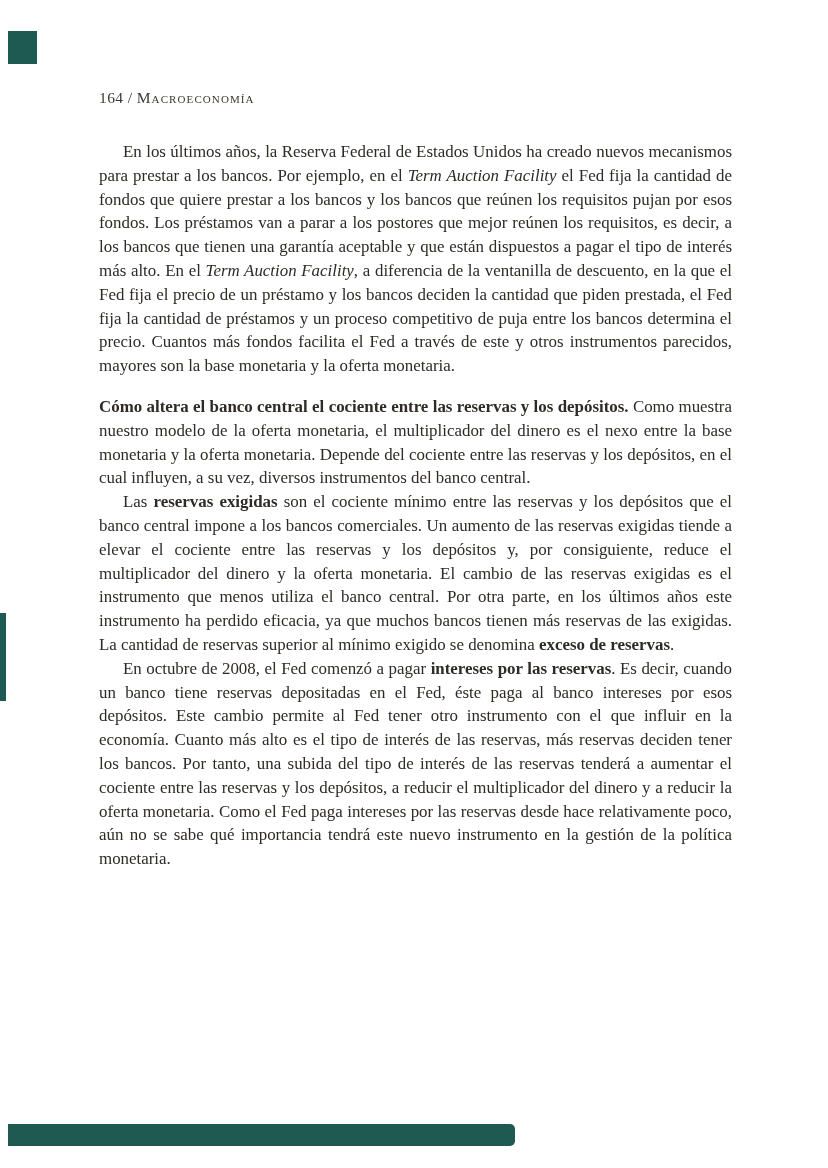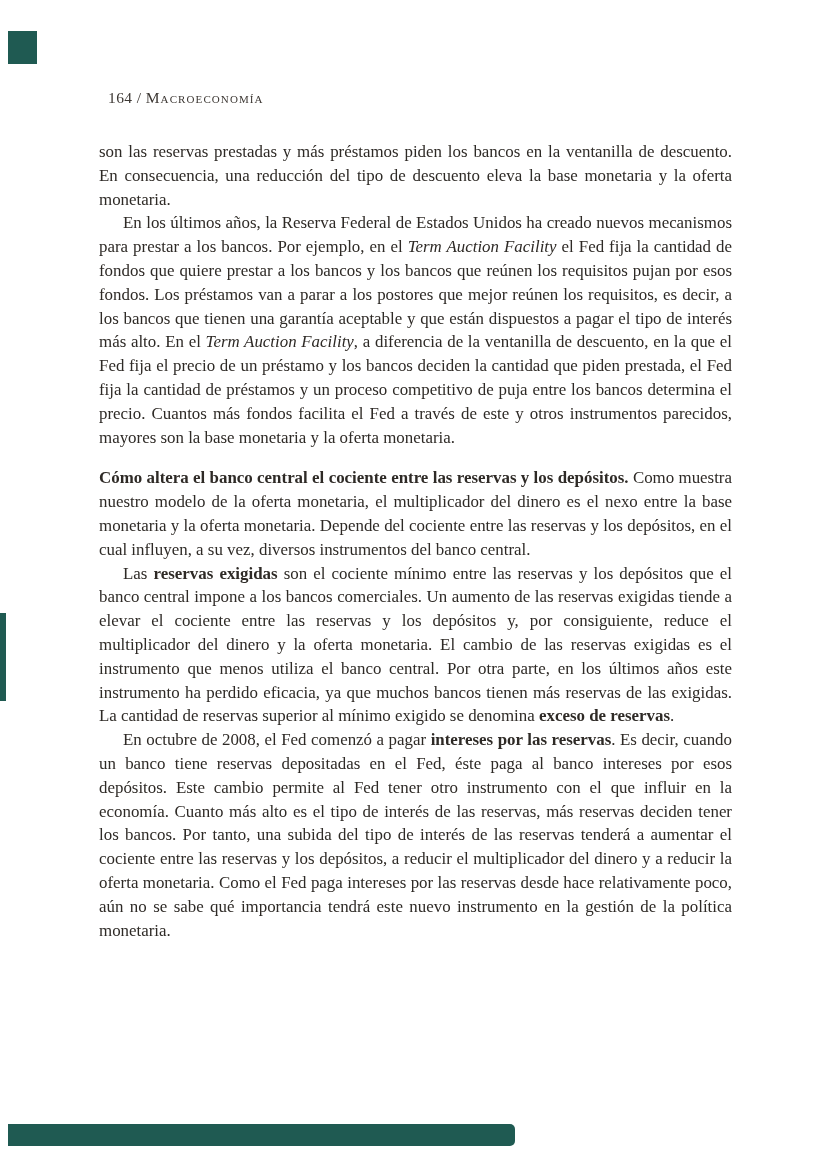--- a/index.html
+++ b/index.html
@@ -10,21 +10,21 @@
   .page {
     position: relative;
     width: 828px;
     height: 1168px;
     background: var(--bg, #ffffff);
     font-family: "Liberation Serif", "DejaVu Serif", serif;
     overflow: hidden;
   }
   .running-header {
     position: absolute;
-    left: 108px;
+    left: 99px;
     top: 89px;
     font-size: 15.5px;
     color: var(--header-color, #3c3733);
     letter-spacing: 0.4px;
     white-space: nowrap;
   }
   .running-header .book-title {
     font-variant: small-caps;
     letter-spacing: 1.1px;
   }
@@ -57,20 +57,19 @@
 <div class="page">
 
   <div class="scan-mark mark-corner"></div>
   <div class="scan-mark mark-left-edge"></div>
   <div class="scan-mark mark-bottom-edge"></div>
 
   <div class="running-header"><span>164</span><span> / </span><span class="book-title">Macroeconomía</span>
   </div>
 
   <div class="text-block">
-      <p class="para"><span>son las reservas prestadas y más préstamos piden los bancos en la ventanilla de descuento. En consecuencia, una reducción del tipo de descuento eleva la base monetaria y la oferta monetaria.</span></p>
       <p class="para indent"><span>En los últimos años, la Reserva Federal de Estados Unidos ha creado nuevos mecanismos para prestar a los bancos. Por ejemplo, en el </span><span class="seg-italic">Term Auction Facility</span><span> el Fed fija la cantidad de fondos que quiere prestar a los bancos y los bancos que reúnen los requisitos pujan por esos fondos. Los préstamos van a parar a los postores que mejor reúnen los requisitos, es decir, a los bancos que tienen una garantía aceptable y que están dispuestos a pagar el tipo de interés más alto. En el </span><span class="seg-italic">Term Auction Facility</span><span>, a diferencia de la ventanilla de descuento, en la que el Fed fija el precio de un préstamo y los bancos deciden la cantidad que piden prestada, el Fed fija la cantidad de préstamos y un proceso competitivo de puja entre los bancos determina el precio. Cuantos más fondos facilita el Fed a través de este y otros instrumentos parecidos, mayores son la base monetaria y la oferta monetaria.</span></p>
       <p class="para gap-above"><span class="seg-bold">Cómo altera el banco central el cociente entre las reservas y los depósitos.</span><span> Como muestra nuestro modelo de la oferta monetaria, el multiplicador del dinero es el nexo entre la base monetaria y la oferta monetaria. Depende del cociente entre las reservas y los depósitos, en el cual influyen, a su vez, diversos instrumentos del banco central.</span></p>
       <p class="para indent"><span>Las </span><span class="seg-bold">reservas exigidas</span><span> son el cociente mínimo entre las reservas y los depósitos que el banco central impone a los bancos comerciales. Un aumento de las reservas exigidas tiende a elevar el cociente entre las reservas y los depósitos y, por consiguiente, reduce el multiplicador del dinero y la oferta monetaria. El cambio de las reservas exigidas es el instrumento que menos utiliza el banco central. Por otra parte, en los últimos años este instrumento ha perdido eficacia, ya que muchos bancos tienen más reservas de las exigidas. La cantidad de reservas superior al mínimo exigido se denomina </span><span class="seg-bold">exceso de reservas</span><span>.</span></p>
       <p class="para indent"><span>En octubre de 2008, el Fed comenzó a pagar </span><span class="seg-bold">intereses por las reservas</span><span>. Es decir, cuando un banco tiene reservas depositadas en el Fed, éste paga al banco intereses por esos depósitos. Este cambio permite al Fed tener otro instrumento con el que influir en la economía. Cuanto más alto es el tipo de interés de las reservas, más reservas deciden tener los bancos. Por tanto, una subida del tipo de interés de las reservas tenderá a aumentar el cociente entre las reservas y los depósitos, a reducir el multiplicador del dinero y a reducir la oferta monetaria. Como el Fed paga intereses por las reservas desde hace relativamente poco, aún no se sabe qué importancia tendrá este nuevo instrumento en la gestión de la política monetaria.</span></p>
     </div>
 
 </div>
 
 </body></html>

